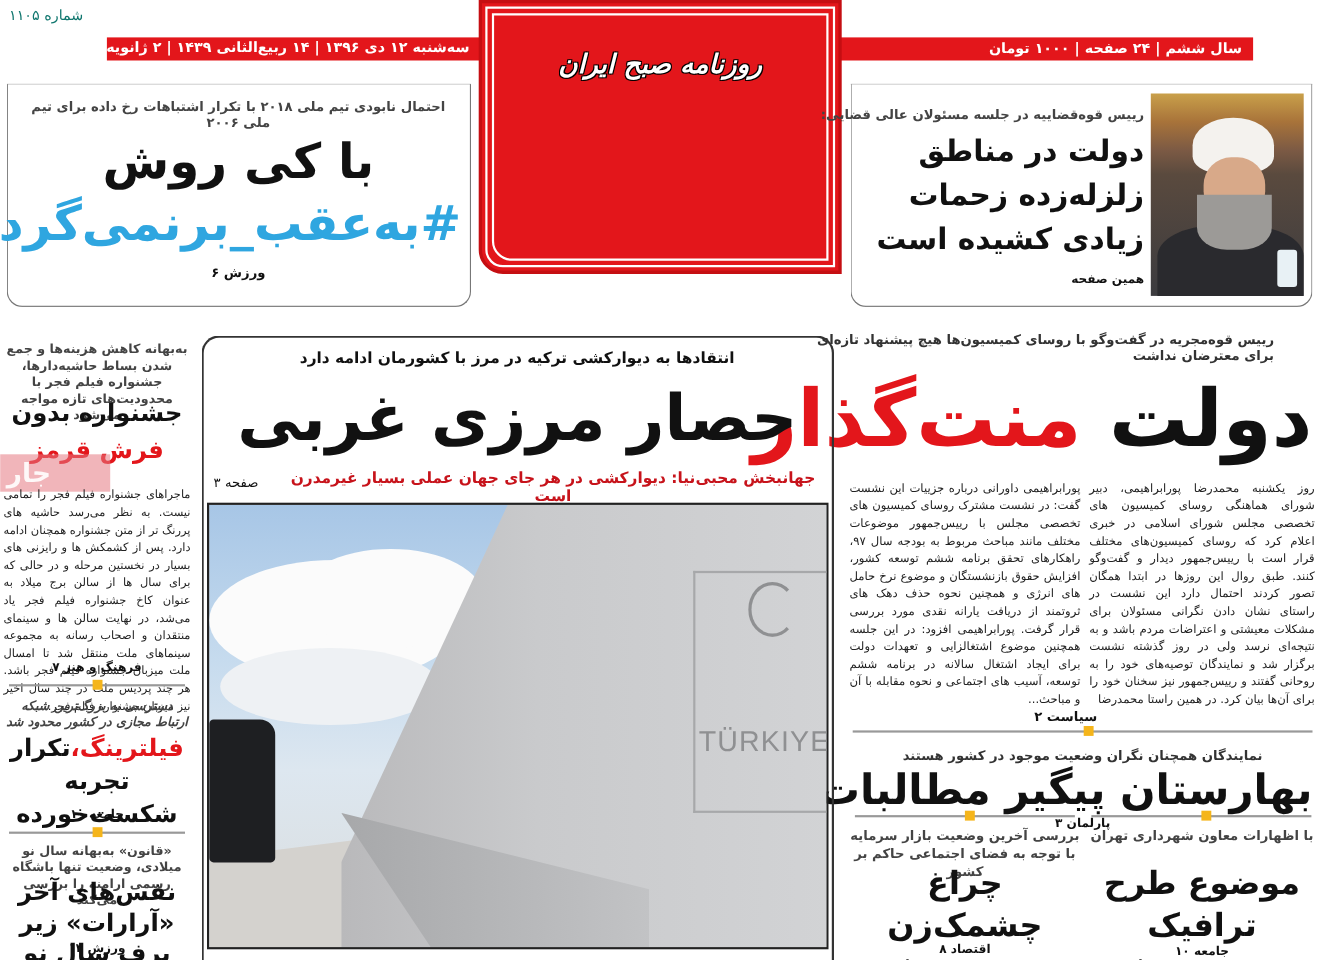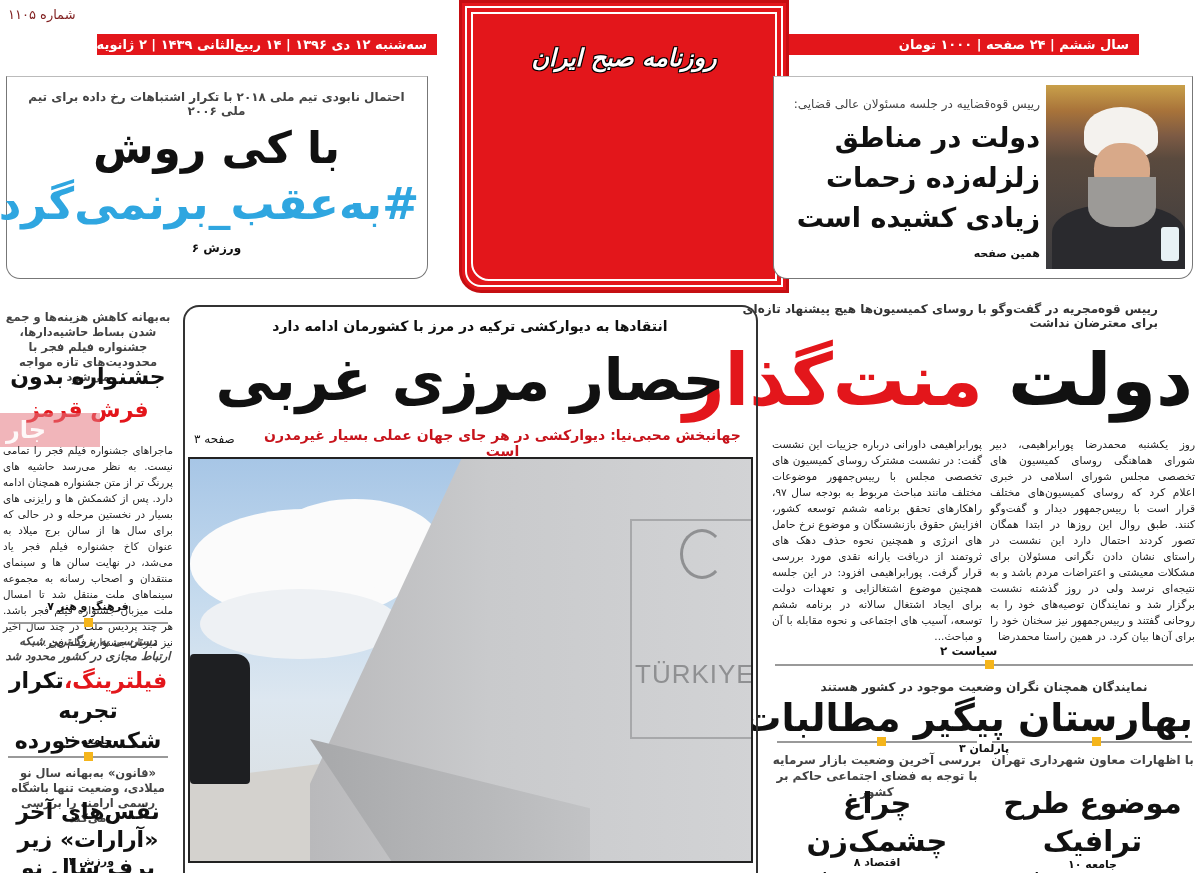--- a/index.html
+++ b/index.html
@@ -5,29 +5,29 @@
   * { box-sizing: border-box; margin: 0; padding: 0; }
   html, body { width: 1200px; height: 873px; overflow: hidden; background: #fff; }
   body { font-family: "DejaVu Sans", sans-serif; color: #111; position: relative; direction: rtl; }
   .abs { position: absolute; }
   .red { color: #e3161b; }
   .blue { color: #2fa6e0; }
   .c { text-align: center; }
   .j { text-align: justify; text-align-last: right; }
 
   
-  .issue { left: 8px; top: 7px; font-size: 13px; color: #7f1d1d; direction: rtl; }
+  .issue { left: 8px; top: 7px; font-size: 13px; color: #0f766e; direction: rtl; }
 
   
   .bar { top: 34px; height: 21px; background: #e3161b; color: #fff; font-weight: bold; font-size: 13px; line-height: 21px; padding: 0 10px; white-space: nowrap; overflow: hidden; }
   .bar-left { left: 97px; width: 340px; text-align: right; }
   .bar-right { left: 762px; width: 377px; text-align: right; }
 
   
-  .mast { left: 435px; top: 0; width: 330px; height: 293px; background: #e3161b; border: 3px solid #c50e12; outline: 2px solid #fff; outline-offset: -8px; border-radius: 0 0 0 22px; overflow: hidden; margin-left: 24px; }
+  .mast { left: 435px; top: 0; width: 330px; height: 249px; background: #e3161b; border: 3px solid #c50e12; outline: 2px solid #fff; outline-offset: -8px; border-radius: 0 0 0 22px; overflow: hidden; }
   .mast-inner { position: absolute; inset: 9px; border: 2px solid #fff; border-radius: 0 0 0 18px; }
   .mast-sub { position: absolute; top: 40px; left: 0; right: 0; text-align: center; color: #fff; font-family: "DejaVu Serif", serif; font-style: italic; font-size: 24px; font-weight: bold; text-shadow: 1px 1px 0 #000, -1px -1px 0 #000, 1px -1px 0 #000, -1px 1px 0 #000; }
   .mast-title { position: absolute; top: 92px; left: 0; right: 0; text-align: center; color: #fff; font-family: "DejaVu Serif", serif; font-weight: bold; font-size: 120px; line-height: 160px; text-shadow: 2px 2px 0 #000, -2px -2px 0 #000, 2px -2px 0 #000, -2px 2px 0 #000, 3px 4px 0 #000; }
 
   
   .box { border: 1.5px solid #777; border-radius: 0 0 14px 14px; border-top: 1.5px solid #bbb; background: #fff; }
   .box-top-left { left: 6px; top: 76px; width: 422px; height: 203px; }
   .box-top-right { left: 773px; top: 76px; width: 420px; height: 203px; }
 
   .kicker { font-size: 12px; color: #444; font-weight: bold; }
@@ -36,21 +36,21 @@
   .tl-head2 { top: 174px; left: 14px; width: 405px; font-size: 44px; font-weight: bold; line-height: 60px; }
   .tl-ref { top: 241px; left: 14px; width: 405px; font-size: 12px; font-weight: bold; }
 
   .photo-judge { left: 1046px; top: 85px; width: 139px; height: 184px; background: linear-gradient(180deg, #c9a04a 0%, #a8733a 14%, #7c5a44 28%, #5a4a3e 40%, #3b3b3f 100%); overflow: hidden; }
   .judge-turban { position: absolute; left: 38px; top: 22px; width: 74px; height: 50px; border-radius: 50% 50% 30% 30%; background: #f4f2ee; }
   .judge-face { position: absolute; left: 48px; top: 58px; width: 56px; height: 56px; border-radius: 45%; background: #d8a989; }
   .judge-beard { position: absolute; left: 42px; top: 92px; width: 68px; height: 50px; border-radius: 0 0 40% 40%; background: #9c9a97; }
   .judge-robe { position: absolute; left: 6px; top: 120px; width: 133px; height: 70px; border-radius: 40% 40% 0 0; background: #2a2a2e; }
   .judge-bottle { position: absolute; right: 6px; bottom: 8px; width: 18px; height: 34px; background: #e8f1f5; border-radius: 3px; }
 
-  .tr-kicker { top: 97px; right: 160px; font-size: 12px; color: #444; font-weight: normal; text-align: right; }
+  .tr-kicker { top: 97px; right: 160px; font-size: 12px; color: #444; font-weight: bold; text-align: right; }
   .tr-head { top: 118px; right: 160px; width: 250px; font-size: 27px; font-weight: bold; line-height: 40px; text-align: right; }
   .tr-ref { top: 247px; right: 160px; font-size: 11px; font-weight: bold; }
 
   
   .lead-kicker { top: 302px; left: 740px; width: 418px; font-size: 12px; color: #333; font-weight: bold; text-align: right; }
   .lead-head { top: 330px; left: 775px; width: 418px; font-size: 72px; font-weight: bold; line-height: 100px; text-align: right; white-space: nowrap; }
 
   .col-text { font-size: 10.6px; line-height: 16px; color: #222; }
   .lead-col1 { top: 436px; left: 990px; width: 205px; }
   .lead-col2 { top: 436px; left: 772px; width: 210px; }

